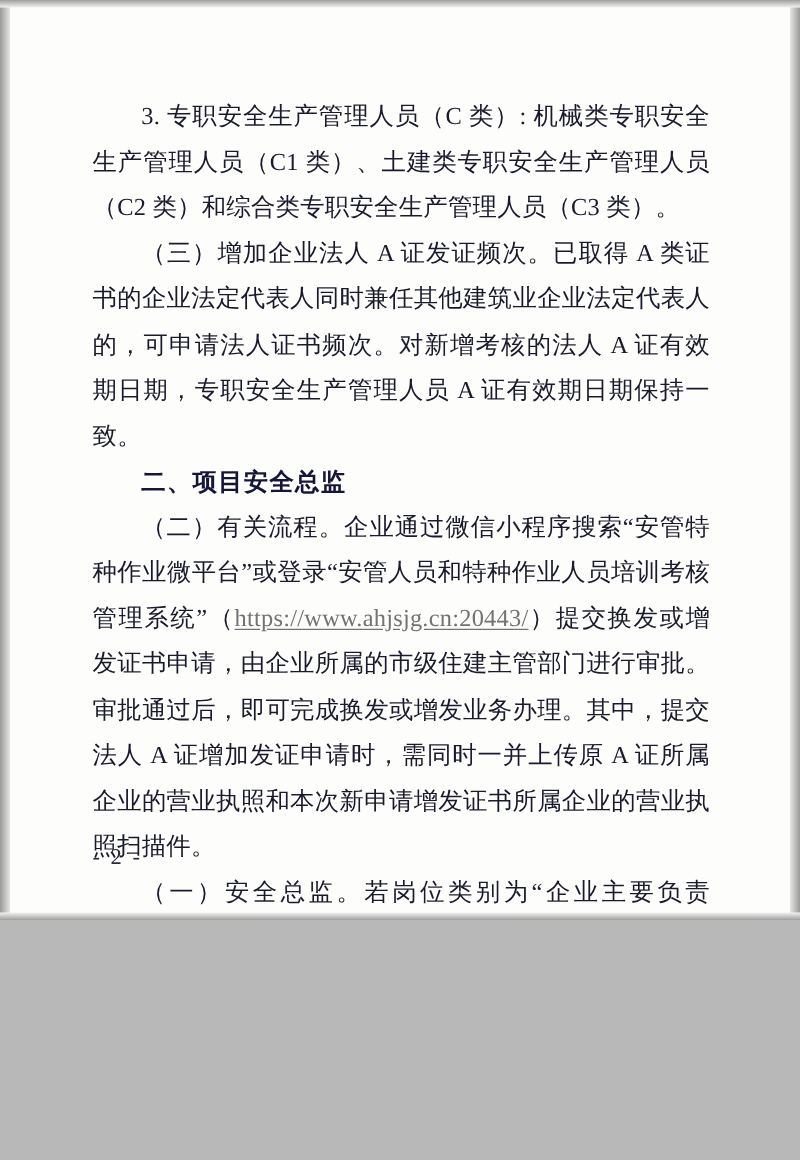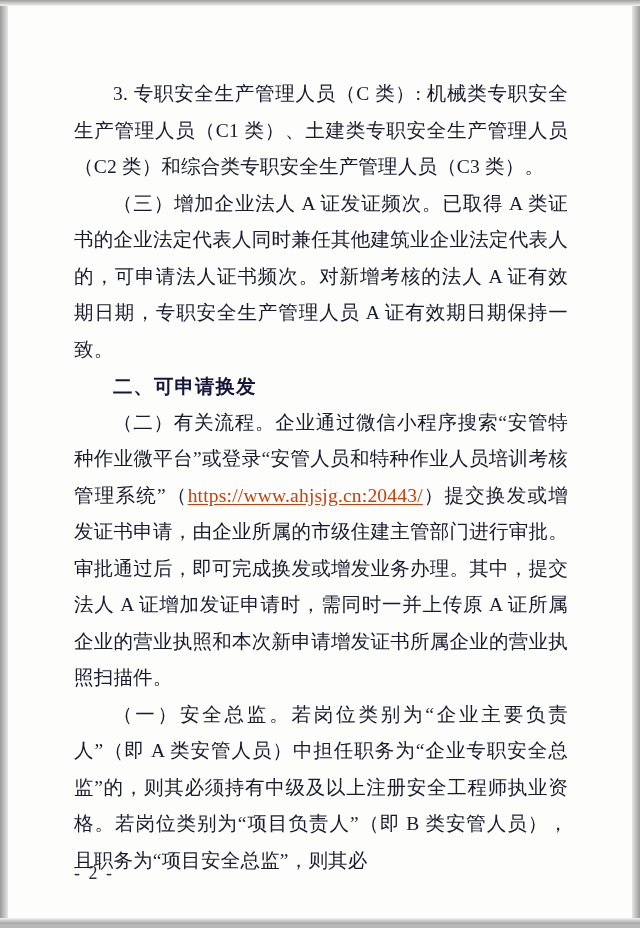--- a/index.html
+++ b/index.html
@@ -6,21 +6,21 @@
     margin: 0;
     padding: 0;
     background: #b8b8b8;
   }
   body {
     font-family: "Liberation Serif", "DejaVu Serif", serif;
   }
   .page {
     position: relative;
     width: 640px;
-    height: 924px;
+    height: 736px;
     background: #fdfdfb;
     overflow: hidden;
     box-sizing: border-box;
   }
   .content {
     position: absolute;
     left: 74px;
     top: 76px;
     width: 494px;
   }
@@ -41,21 +41,21 @@
     font-size: 19.5px;
     line-height: 36.5px;
     color: #15153a;
     font-weight: bold;
     text-indent: 2em;
     margin: 0;
     letter-spacing: 1px;
     font-family: "Liberation Sans", "DejaVu Sans", sans-serif;
   }
   .link {
-    color: #c2410c;
+    color: #737373;
     text-decoration: underline;
     text-underline-offset: 2px;
   }
   .footer {
     position: absolute;
     left: 74px;
     bottom: 40px;
     font-size: 18px;
     color: #2a2a3a;
     letter-spacing: 2px;
@@ -94,21 +94,21 @@
   <div class="page-edge-right"></div>
   <div class="page-edge-top"></div>
   <div class="page-edge-bottom"></div>
 
   <div class="content">
 
     <p class="para indent">3. 专职安全生产管理人员（C 类）: 机械类专职安全生产管理人员（C1 类）、土建类专职安全生产管理人员（C2 类）和综合类专职安全生产管理人员（C3 类）。</p>
 
     <p class="para indent">（三）增加企业法人 A 证发证频次。已取得 A 类证书的企业法定代表人同时兼任其他建筑业企业法定代表人的，可申请法人证书频次。对新增考核的法人 A 证有效期日期，专职安全生产管理人员 A 证有效期日期保持一致。</p>
 
-    <p class="heading">二、可申请换发</p>
+    <p class="heading">二、项目安全总监</p>
 
 
     <p class="para indent"><span>（二）有关流程。企业通过微信小程序搜索“安管特种作业微平台”或登录“安管人员和特种作业人员培训考核管理系统”（</span><a class="link" href="#">https://www.ahjsjg.cn:20443/</a><span>）提交换发或增发证书申请，由企业所属的市级住建主管部门进行审批。审批通过后，即可完成换发或增发业务办理。其中，提交法人 A 证增加发证申请时，需同时一并上传原 A 证所属企业的营业执照和本次新申请增发证书所属企业的营业执照扫描件。</span></p>
 
 
     <p class="para indent">（一）安全总监。若岗位类别为“企业主要负责人”（即 A 类安管人员）中担任职务为“企业专职安全总监”的，则其必须持有中级及以上注册安全工程师执业资格。若岗位类别为“项目负责人”（即 B 类安管人员），且职务为“项目安全总监”，则其必</p>
 
   </div>
 
   <div class="footer">- 2 -</div>

